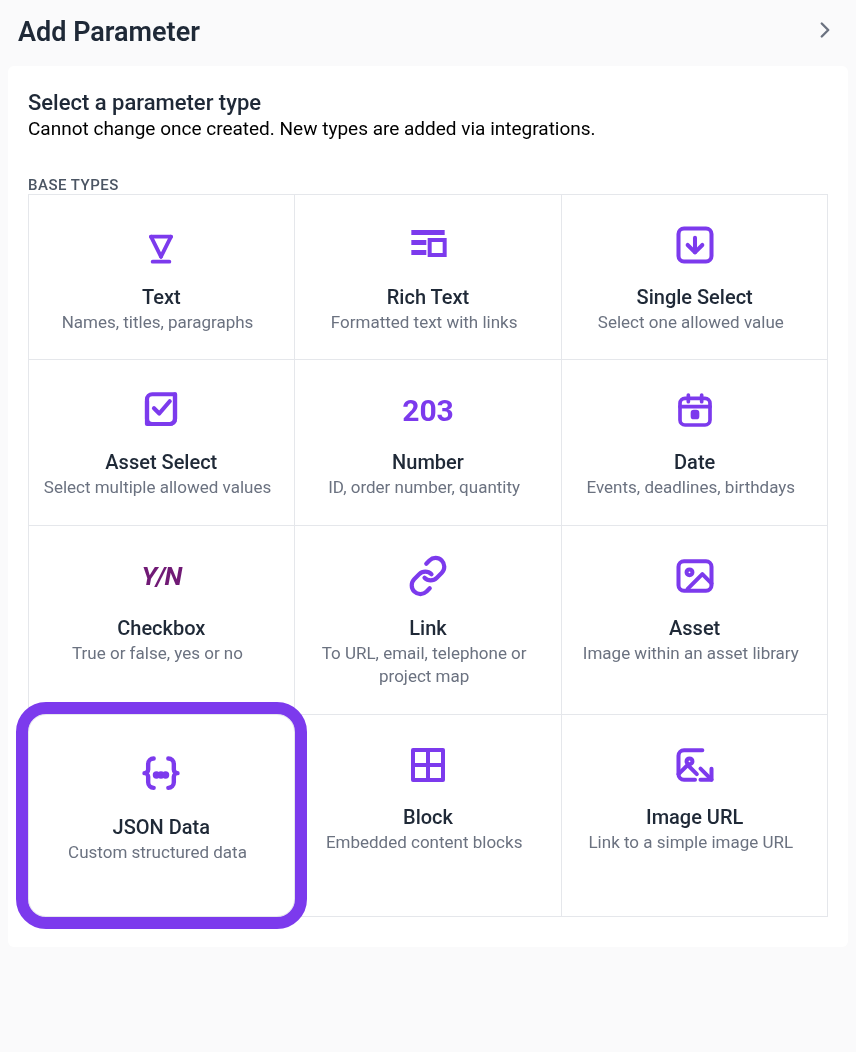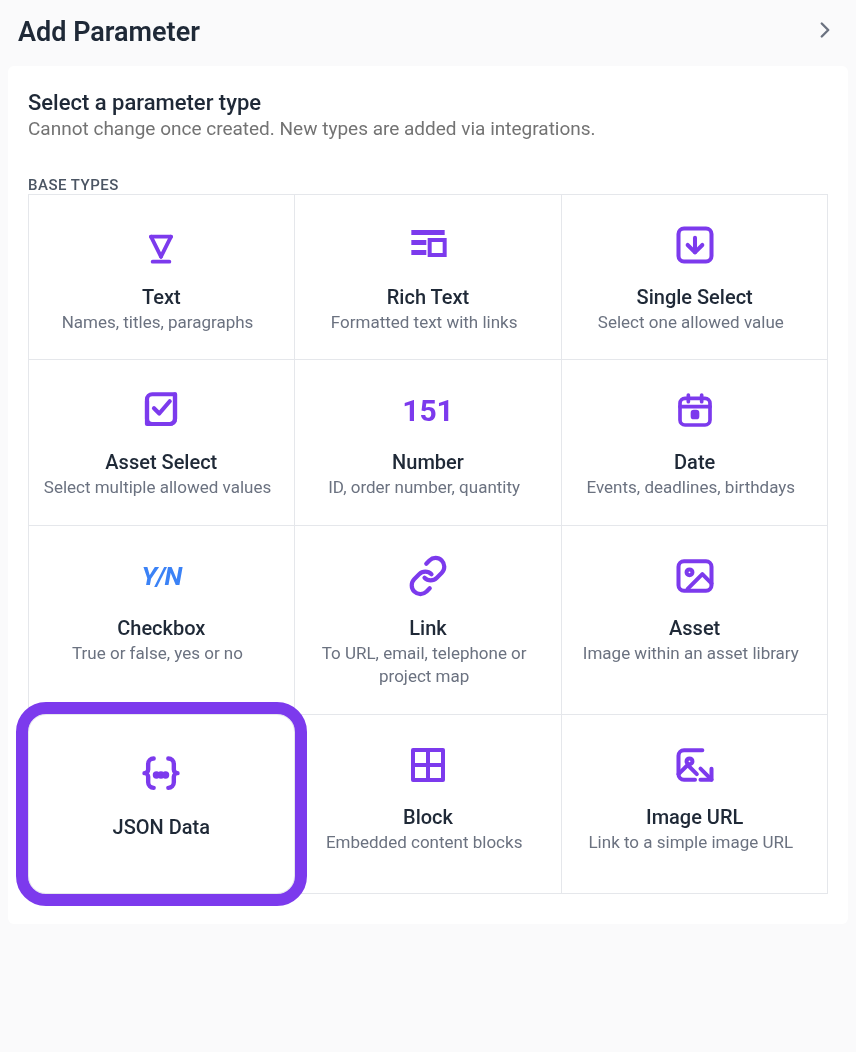--- a/index.html
+++ b/index.html
@@ -34,21 +34,21 @@
       padding: 24px 20px 30px 20px;
     }
     .subtitle {
       font-size: 22px;
       font-weight: 500;
       color: #1f2937;
       margin-bottom: 2px;
     }
     .subdesc {
       font-size: 19px;
-      color: #737373;
+      color: #000000;
       margin-bottom: 36px;
     }
     .section-label {
       font-size: 15px;
       font-weight: 500;
       letter-spacing: 0.5px;
       color: #4b5563;
     }
     .grid {
       display: grid;
@@ -94,21 +94,21 @@
     }
     .number-icon {
       font-weight: 700;
       font-size: 30px;
       color: #7c3aed;
     }
     .yn-icon {
       font-weight: 700;
       font-size: 26px;
       font-style: italic;
-      color: #3b82f6;
+      color: #701a75;
       letter-spacing: -1px;
     }
   </style>
 </head>
 <body>
 
 <div class="header">
   <h1>Add Parameter</h1>
   <span class="chevron">
     <svg width="26" height="26" viewBox="0 0 24 24" fill="none" stroke="currentColor" stroke-width="2.2" stroke-linecap="round" stroke-linejoin="round">
@@ -169,21 +169,21 @@
             <path d="M4 6 v-1" opacity="0"></path>
             <path d="M20 3 v14 a3 3 0 0 1 -3 3 h-10 a3 3 0 0 1 -3 -3 v-10"></path>
             <polyline points="8 11 11 14 17 7"></polyline>
           </svg>
       </div>
       <div class="cell-title">Asset Select</div>
       <div class="cell-desc">Select multiple allowed values</div>
     </div>
 
     <div class="cell">
-      <div class="cell-icon number-icon">151</div>
+      <div class="cell-icon number-icon">203</div>
       <div class="cell-title">Number</div>
       <div class="cell-desc">ID, order number, quantity</div>
     </div>
 
     <div class="cell">
       <div class="cell-icon">
         <svg width="40" height="40" viewBox="0 0 24 24" fill="none" stroke="currentColor" stroke-width="2.2" stroke-linecap="round" stroke-linejoin="round">
             <rect x="3" y="5" width="18" height="16" rx="3"></rect>
             <line x1="3" y1="10" x2="21" y2="10"></line>
             <line x1="8" y1="3" x2="8" y2="7"></line>
@@ -229,20 +229,21 @@
       <div class="cell-icon">
         <svg width="44" height="44" viewBox="0 0 24 24" fill="none" stroke="currentColor" stroke-width="2.4" stroke-linecap="round" stroke-linejoin="round">
             <path d="M8 3 a3 3 0 0 0 -3 3 v3 a2 2 0 0 1 -2 2 a2 2 0 0 1 2 2 v3 a3 3 0 0 0 3 3"></path>
             <path d="M16 3 a3 3 0 0 1 3 3 v3 a2 2 0 0 0 2 2 a2 2 0 0 0 -2 2 v3 a3 3 0 0 1 -3 3"></path>
             <circle cx="9.5" cy="12" r="0.8" fill="currentColor"></circle>
             <circle cx="12" cy="12" r="0.8" fill="currentColor"></circle>
             <circle cx="14.5" cy="12" r="0.8" fill="currentColor"></circle>
           </svg>
       </div>
       <div class="cell-title">JSON Data</div>
+      <div class="cell-desc">Custom structured data</div>
     </div>
 
     <div class="cell">
       <div class="cell-icon">
         <svg width="40" height="40" viewBox="0 0 24 24" fill="none" stroke="currentColor" stroke-width="2.4" stroke-linecap="round" stroke-linejoin="round">
             <rect x="3" y="3" width="18" height="18"></rect>
             <line x1="12" y1="3" x2="12" y2="21"></line>
             <line x1="3" y1="12" x2="21" y2="12"></line>
           </svg>
       </div>

